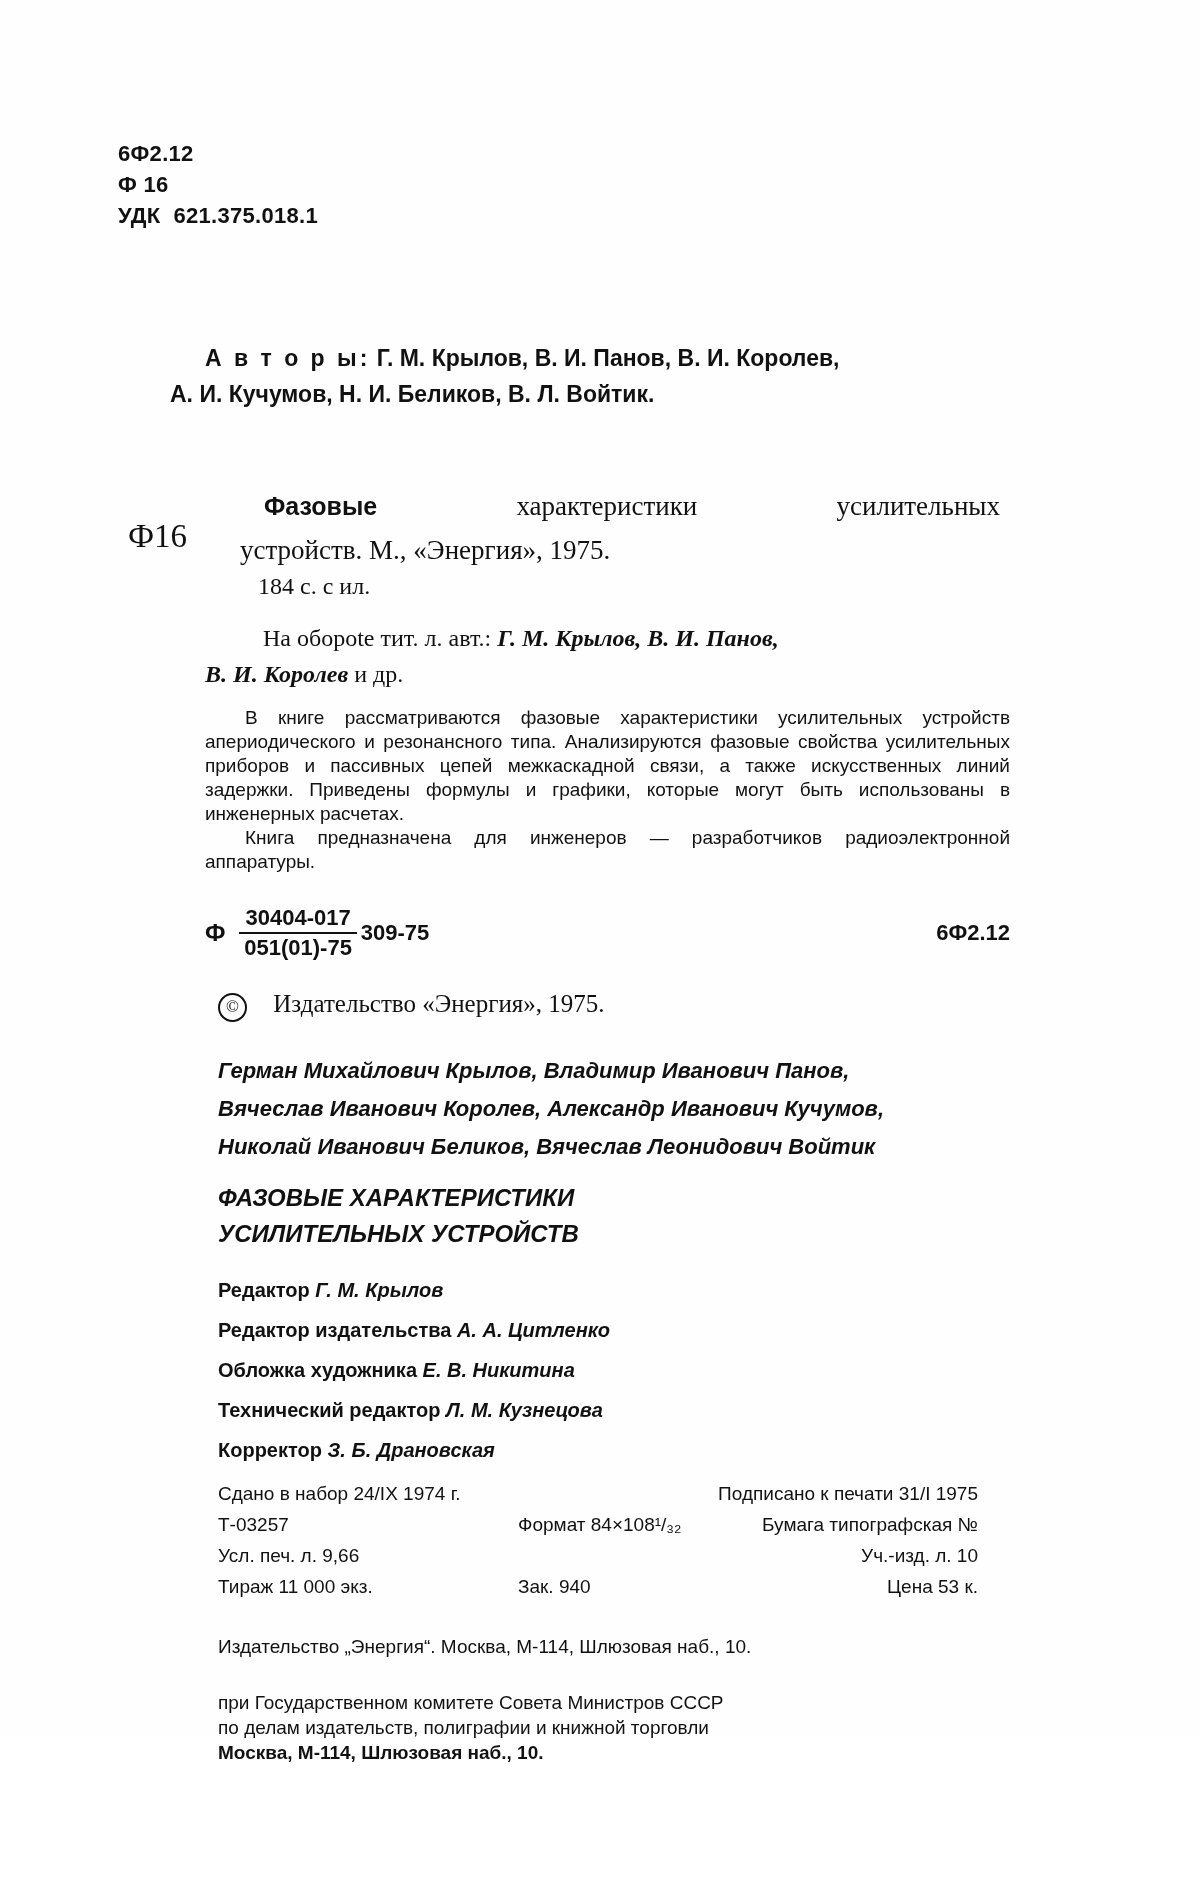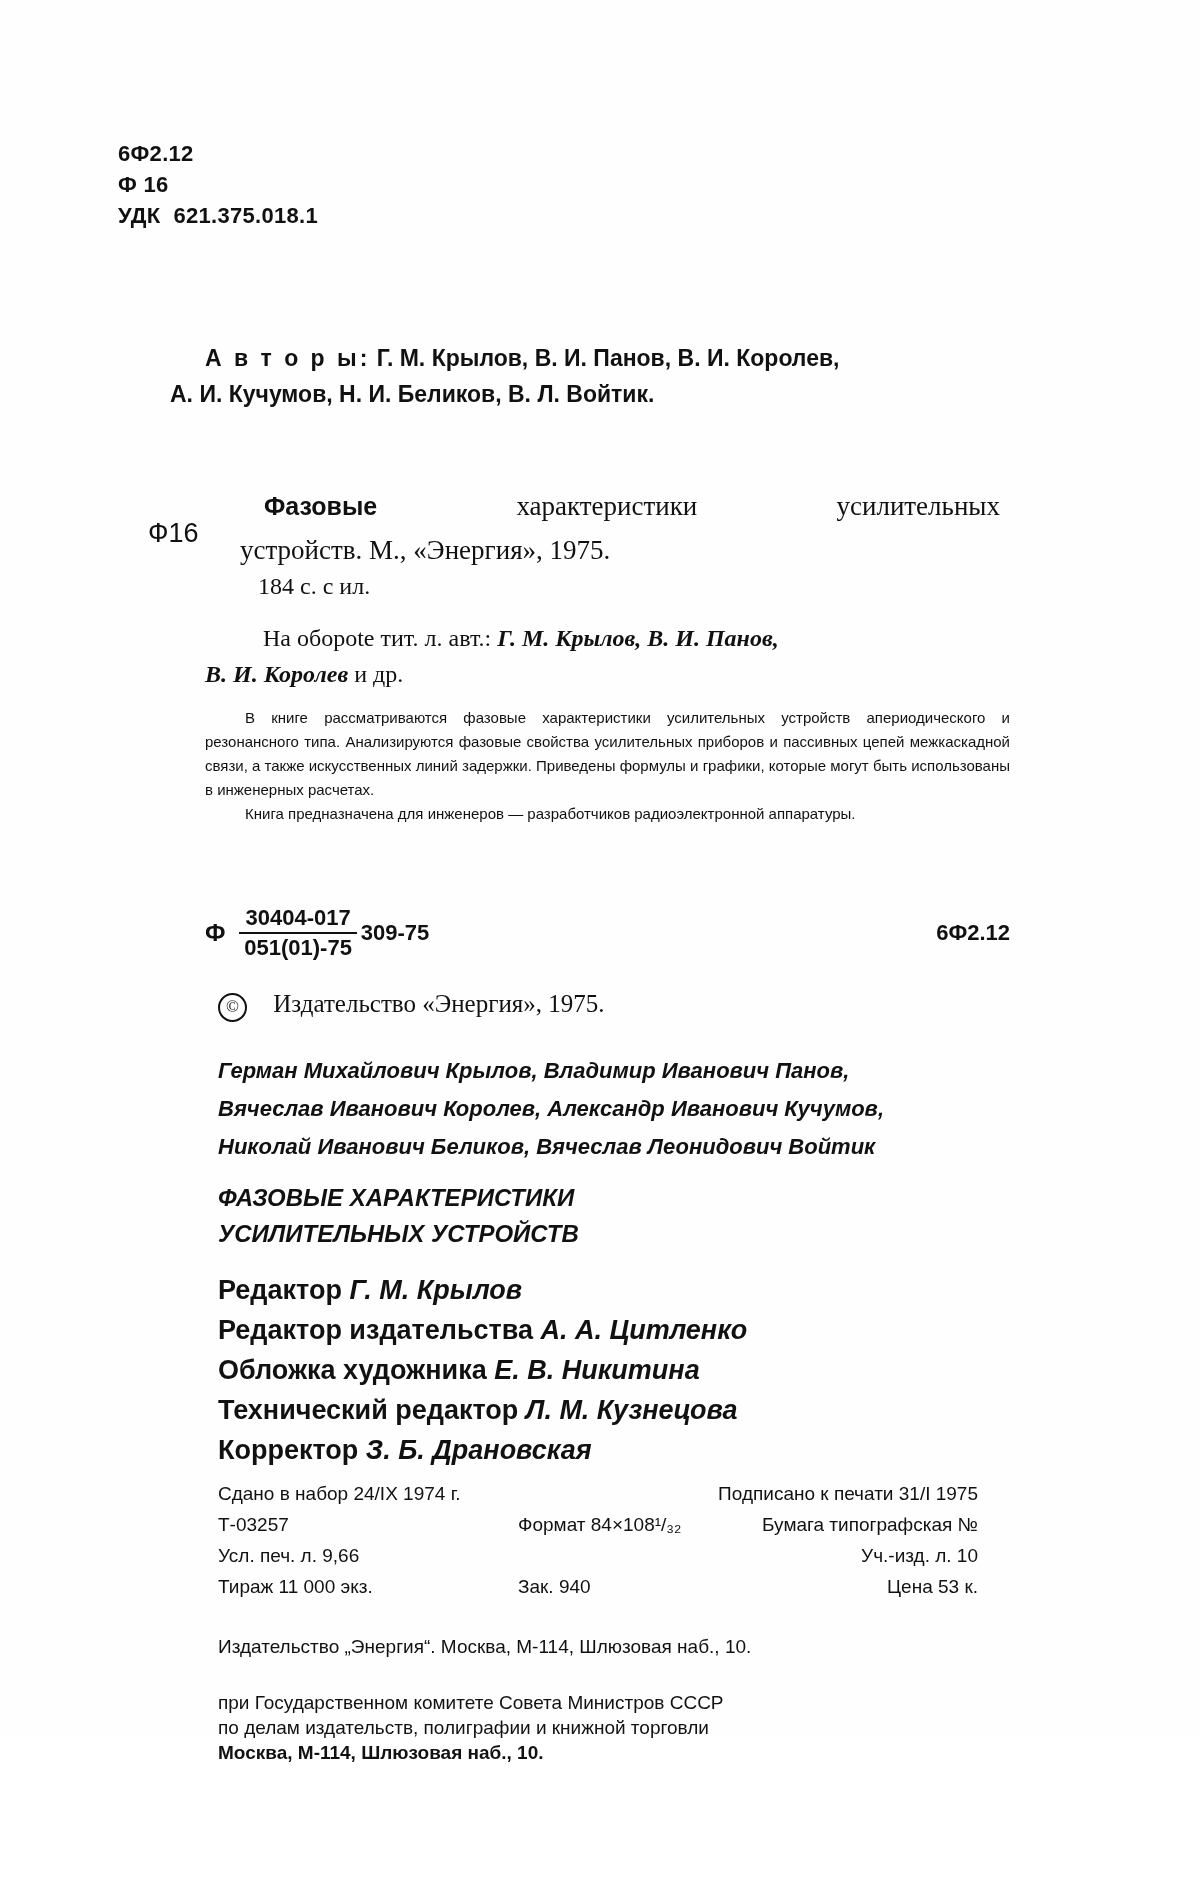--- a/index.html
+++ b/index.html
@@ -48,23 +48,22 @@
   }
   .authors-block .lead { letter-spacing: 3px; }
   .authors-l1 { text-align: justify; }
   .authors-l2 { margin-left: -35px; }
 
   
   .sidecode {
     position: absolute;
     left: 128px;
     top: 518px;
-    font-family: Liberation Sans, sans-serif;
-    font-size: 27px;
-    margin-left: 20px;
+    font-family: Liberation Serif, serif;
+    font-size: 33px;
   }
   .cardtitle {
     position: absolute;
     left: 240px;
     top: 484px;
     width: 760px;
     font-size: 27px;
     line-height: 44px;
   }
   .cardtitle .t-row1 {
@@ -90,21 +89,21 @@
   .onreverse .ind { margin-left: 58px; }
   .onreverse i { font-style: italic; font-weight: bold; }
 
   
   .annot {
     position: absolute;
     left: 205px;
     top: 706px;
     width: 805px;
     font-family: "Liberation Sans", sans-serif;
-    font-size: 15px;
+    font-size: 19px;
     line-height: 24px;
     text-align: justify;
   }
   .annot p { margin: 0; text-indent: 40px; }
 
   
   .codeline {
     position: absolute;
     left: 205px;
     top: 905px;
@@ -165,21 +164,21 @@
     font-style: italic;
     font-weight: bold;
     font-size: 24px;
     line-height: 36px;
   }
   .credits {
     position: absolute;
     left: 218px;
     top: 1270px;
     font-family: "Liberation Sans", sans-serif;
-    font-size: 27px;
+    font-size: 20px;
     line-height: 40px;
   }
   .credits .role { font-weight: bold; }
   .credits .person { font-style: italic; font-weight: bold; }
 
   
   .prod {
     position: absolute;
     left: 218px;
     top: 1478px;

